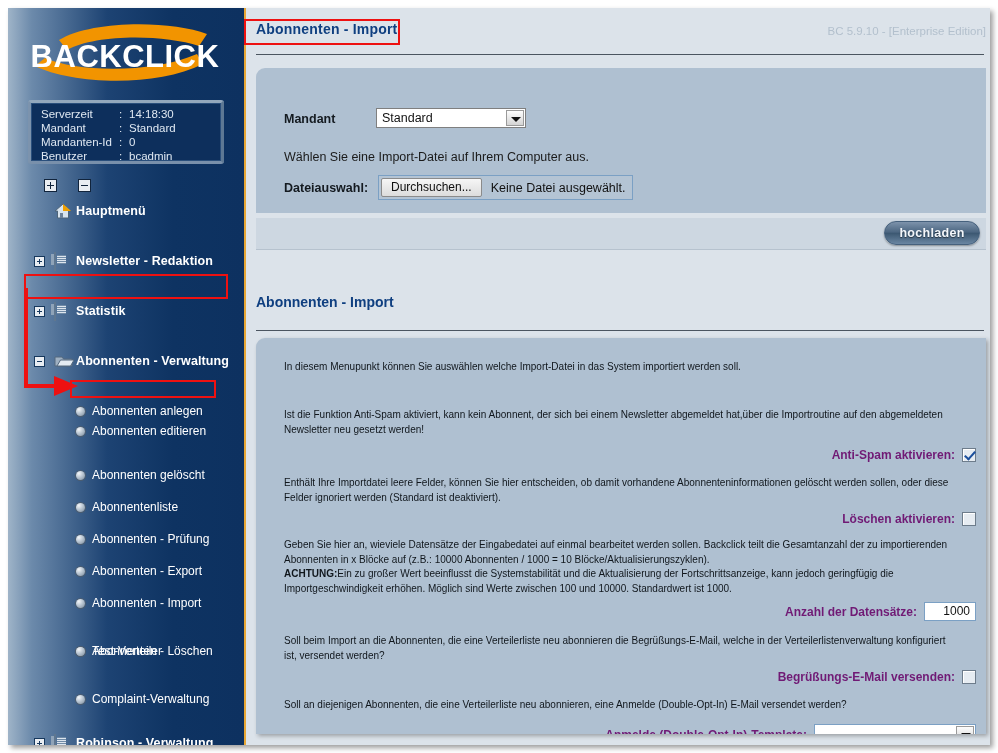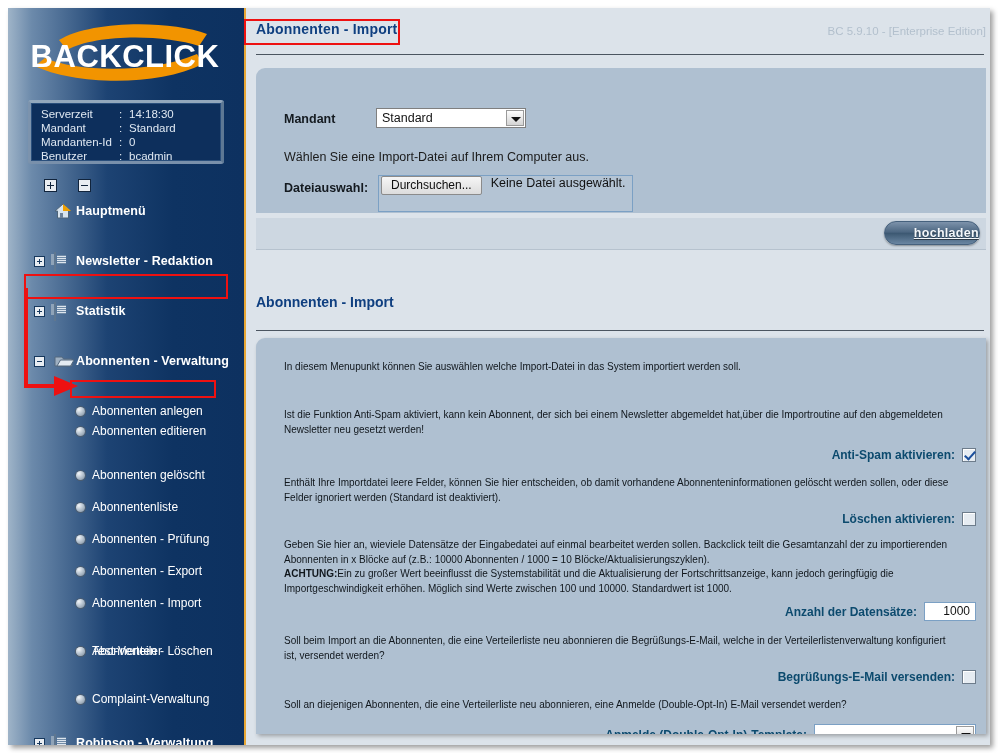--- a/index.html
+++ b/index.html
@@ -227,24 +227,24 @@
   #txt-choose {
     position: absolute; left: 28px; top: 82px;
     font-size: 12.5px; color: #1a1a1a;
   }
   #lbl-datei {
     position: absolute; left: 28px; top: 113px;
     font-size: 12.5px; font-weight: bold; color: #141a20;
   }
   #file-wrap {
     position: absolute; left: 122px; top: 107px;
-    height: 37px;
+    height: 25px;
     border: 1px solid #7ba0c4;
     background: #b4c4d4;
-    display: flex; 
+    display: flex; align-items: center;
     padding: 0 6px 0 2px;
   }
   #btn-durchsuchen {
     height: 19px;
     background: linear-gradient(to bottom, #f6f6f6, #dcdcdc);
     border: 1px solid #8b8b8b;
     border-radius: 2px;
     font-size: 12px; color: #0e0e0e;
     padding: 0 9px;
     line-height: 17px;
@@ -265,27 +265,26 @@
     position: absolute; left: 628px; top: 3px;
     width: 96px; height: 24px;
     border-radius: 13px;
     background: linear-gradient(to bottom, #7d93ab 0%, #4d6782 45%, #3d5973 52%, #6a86a2 100%);
     border: 1px solid #46617d;
     box-shadow: 0 1px 2px rgba(0,0,0,0.35);
     cursor: pointer;
   }
   #btn-hochladen span {
     display: block;
-    text-align: right;
+    text-align: center;
     line-height: 22px;
     font-size: 12.5px; font-weight: bold;
     color: #f3f7fb;
     letter-spacing: 0.3px;
     text-shadow: 0 1px 1px rgba(0,0,0,0.5);
-    text-decoration: underline;
   }
 
   #section-title {
     position: absolute; left: 8px; top: 286px;
     font-size: 14px; font-weight: bold;
     color: #0f3f80;
   }
 
   #panel-body {
     position: absolute; left: 8px; top: 330px;
@@ -300,21 +299,21 @@
     left: 28px; width: 672px;
     font-size: 10px; color: #10161c;
     line-height: 14.5px;
   }
   .fld-row {
     position: absolute;
     right: 10px;
     display: flex; align-items: center;
   }
   .fld-label {
-    font-size: 12px; font-weight: bold; color: #0c4a6e;
+    font-size: 12px; font-weight: bold; color: #701a75;
     margin-right: 7px;
     white-space: nowrap;
   }
   .cbox {
     width: 14px; height: 14px;
     background: #e6ecf2;
     border: 1px solid #6d7c8b;
     box-shadow: inset 1px 1px 0 #ffffff;
     position: relative;
     cursor: pointer;

